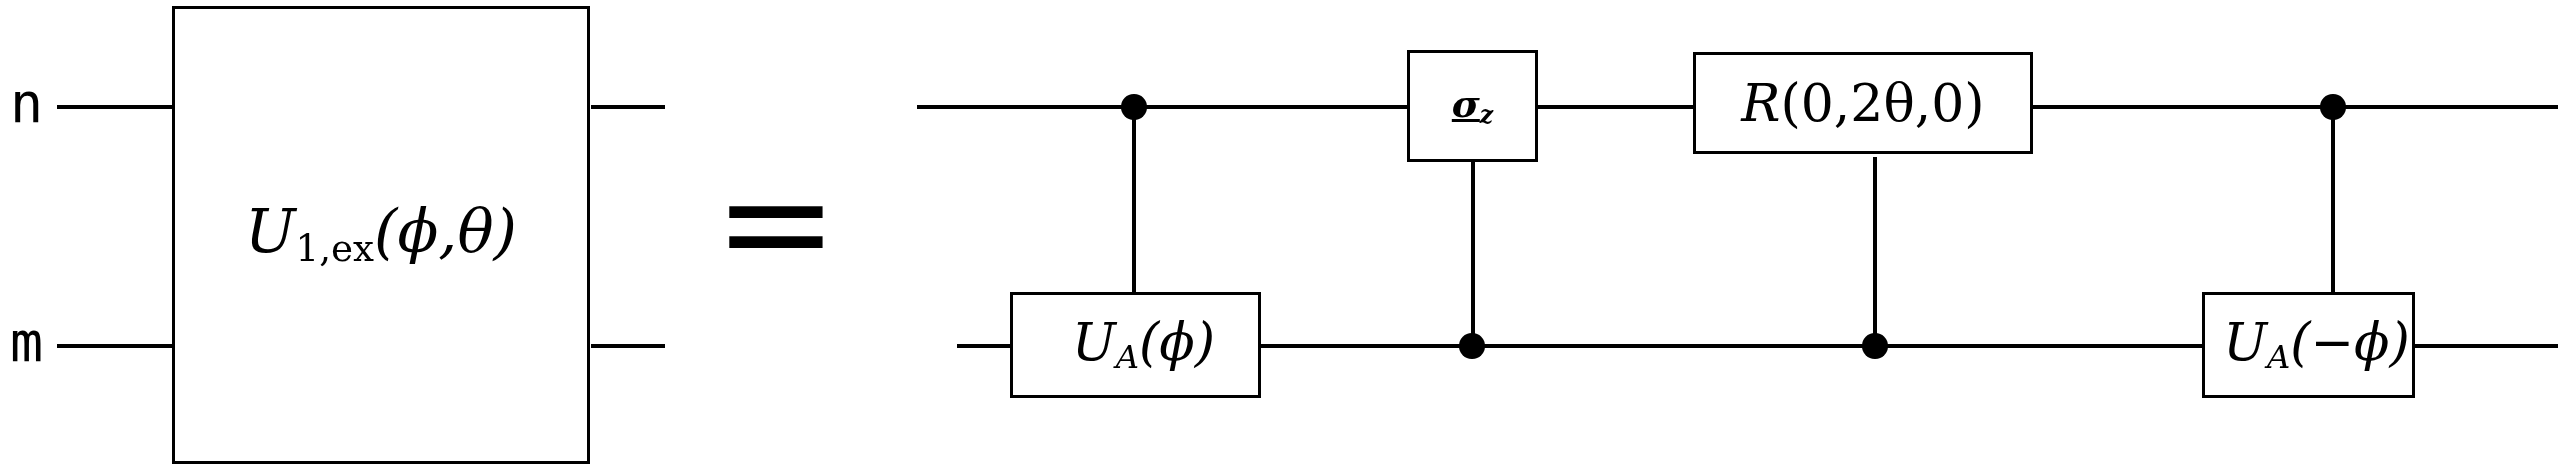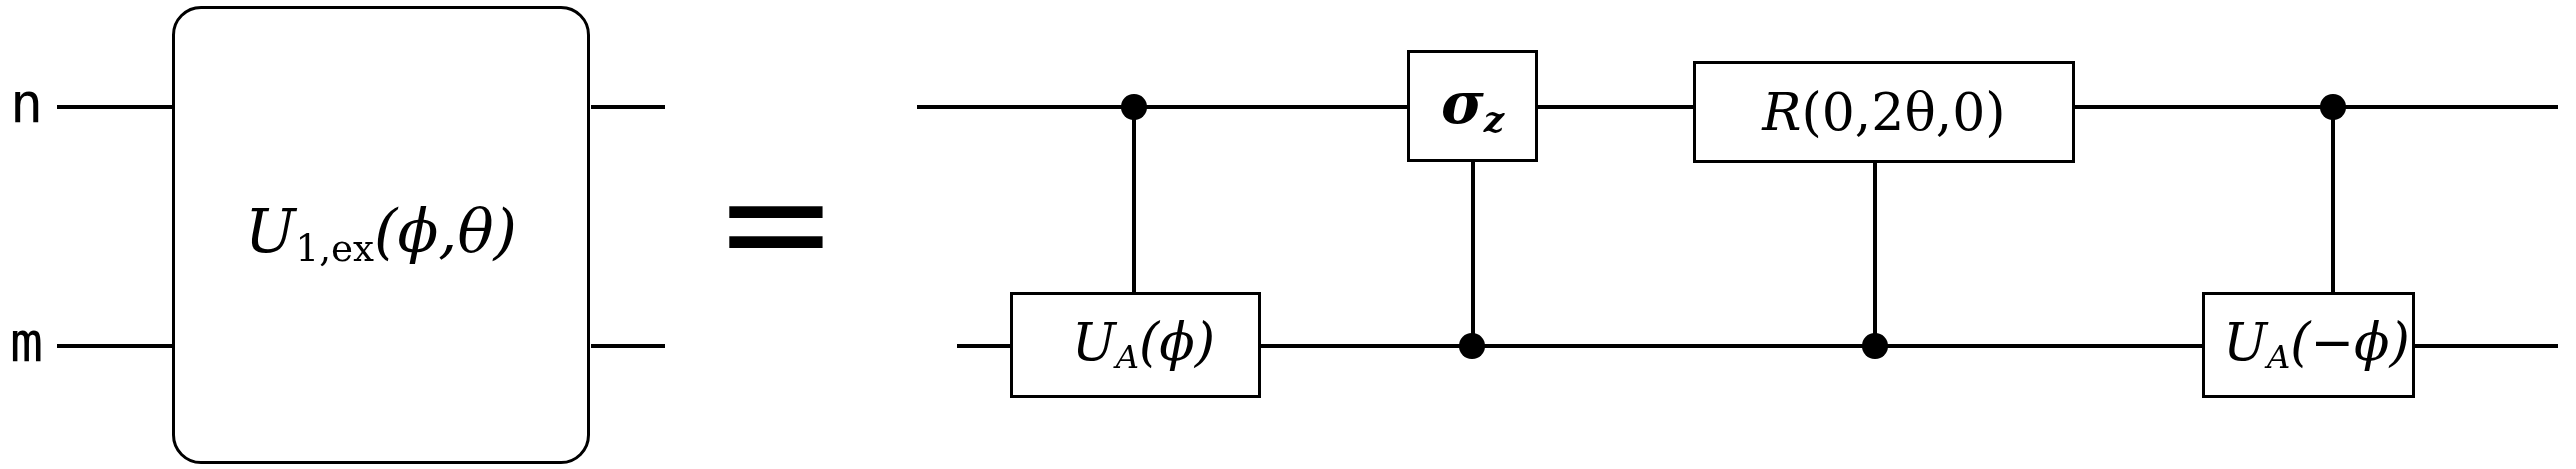--- a/index.html
+++ b/index.html
@@ -56,21 +56,21 @@
     line-height: 1;
   }
   .mi { font-style: italic; }
   .mu { font-style: normal; }
   .msub {
     font-size: 0.62em;
     vertical-align: -0.25em;
   }
   .lhs-label { font-size: 60px; }
   .ua-label  { font-size: 52px; margin-left: 16px; }
-  .sigma-label { font-size: 58px; font-weight: bold; }
+  .sigma-label { font-size: 38px; font-weight: bold; text-decoration: underline; }
   .r-label   { font-size: 52px; }
   .equals {
     position: absolute;
     transform: translate(-50%, -54%);
     font-size: 149px;
     line-height: 1;
     color: #000000;
     z-index: 2;
     font-family: "DejaVu Serif", serif;
   }
@@ -79,21 +79,21 @@
 <body>
 
 <div id="stage">
 
   <span class="qubit-label" style="left:10px; top:106px;">n</span>
   <span class="qubit-label" style="left:10px; top:345px;">m</span>
 
   <div class="wire" style="left:57px; top:105px; width:116px;"></div>
   <div class="wire" style="left:57px; top:344px; width:116px;"></div>
 
-  <div class="gate-box" style="left:172px; top:5.7px; width:418px; height:458px;border-radius:29px;">
+  <div class="gate-box" style="left:172px; top:5.7px; width:418px; height:458px;">
     <div class="math lhs-label">
       <span class="mi">U</span><span class="msub mu">1,ex</span><span class="mi">(ϕ,θ)</span>
     </div>
   </div>
 
   <div class="wire" style="left:591px; top:105px; width:74px;"></div>
   <div class="wire" style="left:591px; top:344px; width:74px;"></div>
 
   <span class="equals" style="left:776px; top:228px;">=</span>
 
@@ -110,21 +110,21 @@
 
   <div class="vline" style="left:1471px; top:162px; height:183px;"></div>
   <div class="gate-box" style="left:1407px; top:50px; width:131px; height:112px;">
     <div class="math sigma-label">
       <span class="mi">σ</span><span class="msub mi">z</span>
     </div>
   </div>
   <div class="ctrl-dot" style="left:1459px; top:333px;"></div>
 
   <div class="vline" style="left:1873px; top:157px; height:188px;"></div>
-  <div class="gate-box" style="left:1693px; top:61px; width:382px; height:102px;text-align:right;">
+  <div class="gate-box" style="left:1693px; top:52px; width:340px; height:102px;text-align:right;">
     <div class="math r-label">
       <span class="mi">R</span><span class="mu">(0,2θ,0)</span>
     </div>
   </div>
   <div class="ctrl-dot" style="left:1862px; top:333px;"></div>
 
   <div class="vline" style="left:2331px; top:106px; height:186px;"></div>
   <div class="ctrl-dot" style="left:2320px; top:94px;"></div>
   <div class="gate-box" style="left:2202px; top:292px; width:213px; height:106px;">
     <div class="math ua-label">

